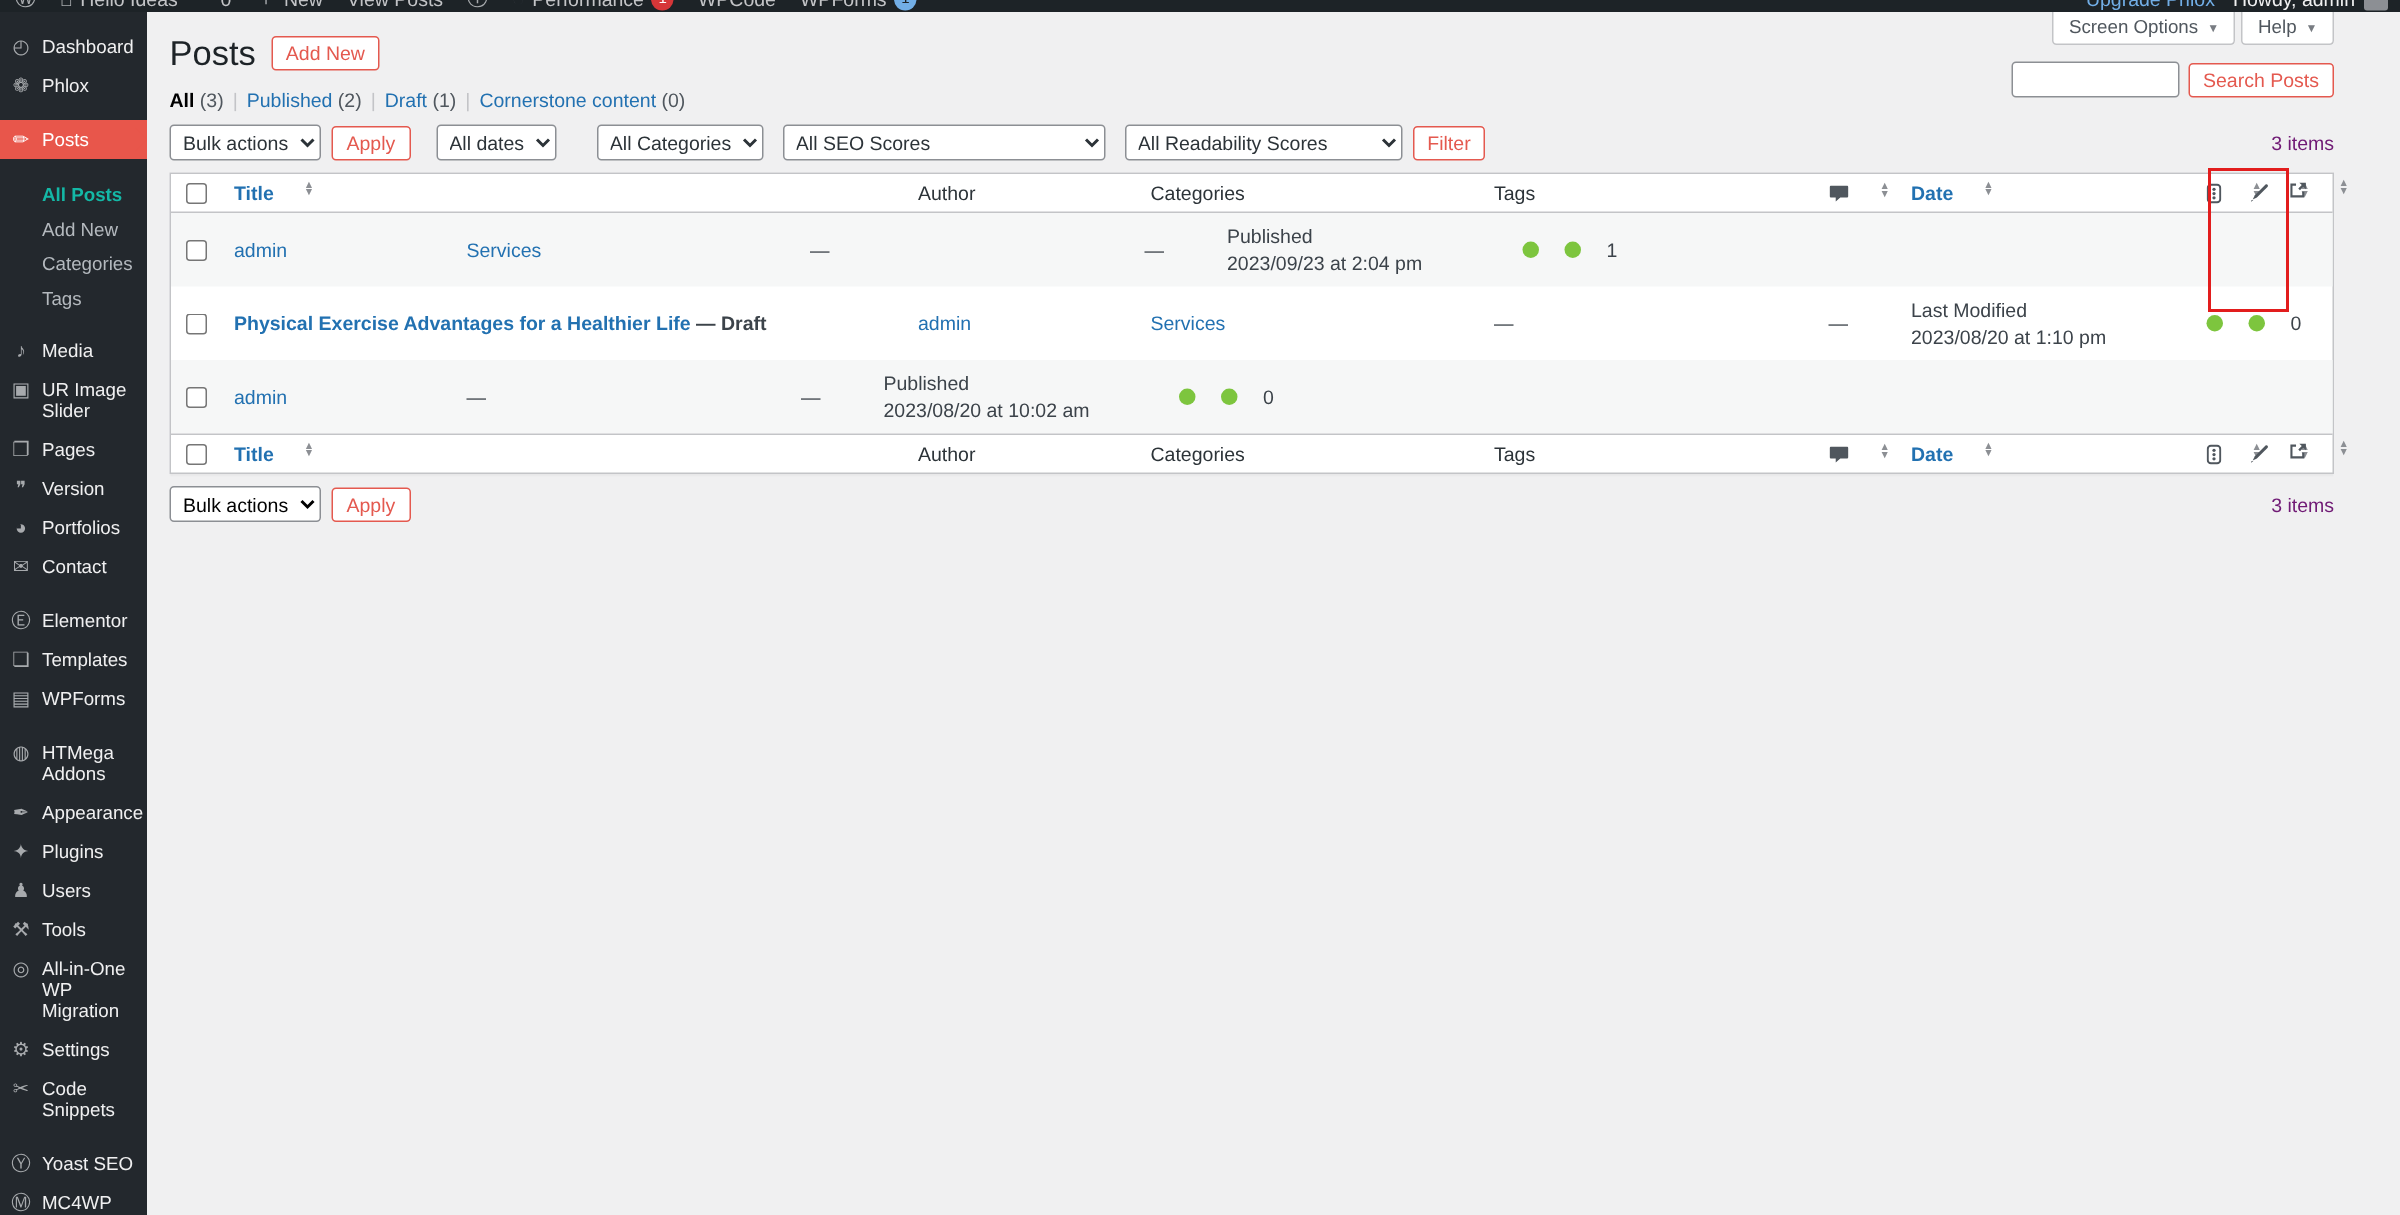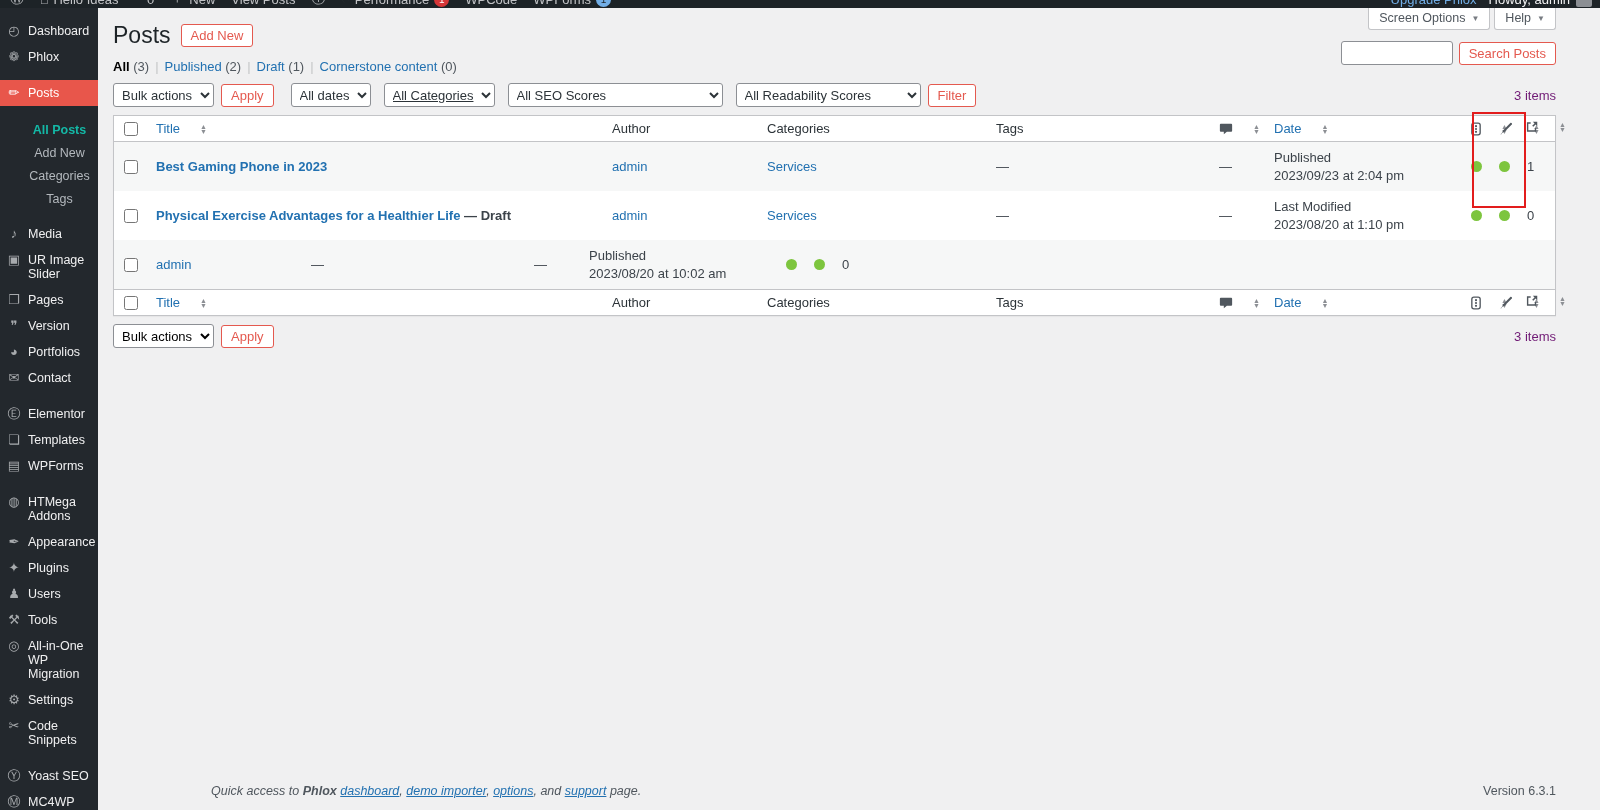--- a/index.html
+++ b/index.html
@@ -1,18 +1,18 @@
 <!DOCTYPE html>
 <html><head>
 <meta charset="utf-8">
 <style>
   * { margin:0; padding:0; box-sizing:border-box; }
   html,body { width:1600px; height:810px; overflow:hidden; }
   body { font-family:"Liberation Sans", sans-serif; font-size:13px; background:#f0f0f1; position:relative; color:#3c434a; }
-  a { text-decoration:none;text-align:center; }
+  a { text-decoration:none; }
 
   
   #adminbar { position:absolute; top:0; left:0; width:1600px; height:8px; background:#1d2327; z-index:60; overflow:hidden; }
   .adminbar-inner { display:flex; align-items:center; height:26px; margin-top:-14px; color:#c3c4c7; font-size:13px; padding:0 10px; gap:16px; white-space:nowrap; }
   .ab-item { display:flex; align-items:center; gap:5px; color:#c3c4c7; }
   .ab-icon { font-size:14px; color:#a7aaad; }
   .ab-badge { display:inline-block; min-width:15px; height:15px; line-height:15px; border-radius:50%; text-align:center; font-size:10px; color:#fff; }
   .ab-badge.red { background:#d63638; }
   .ab-badge.blue { background:#72aee6; color:#1d2327; }
   .adminbar-right { position:absolute; top:0; right:8px; height:26px; margin-top:-14px; display:flex; align-items:center; gap:12px; }
@@ -66,21 +66,21 @@
   .col-cb { width:34px; display:flex; justify-content:center; }
   .col-title { flex:1; }
   .col-author { width:155px; }
   .col-cat { width:229px; }
   .col-tags { width:223px; }
   .col-comments { width:55px; display:flex; align-items:center; }
   .col-date { width:201px; }
   .col-seo { width:32px; display:flex; align-items:center; justify-content:flex-start; }
   .col-read { width:26px; display:flex; align-items:center; }
   .col-links { width:30px; }
-  .sort-label { color:#2271b1; display:inline-flex; align-items:center; gap:20px; cursor:pointer; }
+  .sort-label { color:#2271b1; display:inline-flex; align-items:flex-start; gap:20px; cursor:pointer;font-weight:bold; }
   .sorter { display:inline-flex; flex-direction:column; font-size:7px; color:#8c8f94; line-height:5px; }
   .row-title a { color:#2271b1; font-weight:bold; }
   .post-state { color:#3c434a; font-weight:bold; }
   .cell a.taxo { color:#2271b1; }
   .date-status { color:#3c434a; }
   .date-val { color:#3c434a; margin-top:3px; }
   .dot { width:11px; height:11px; border-radius:50%; background:#7dc53e; display:inline-block; }
   input[type=checkbox] { width:14px; height:14px; accent-color:#2271b1; }
 
   .bottom-nav { margin-top:8px; display:flex; align-items:center; gap:7px; }
@@ -280,21 +280,21 @@
 
     <div class="search-box">
       <input class="search-input" type="text" value="" style="">
       <button class="btn-accent">Search Posts</button>
     </div>
 
     <div class="tablenav">
       <select><option>Bulk actions</option></select>
       <button class="btn-accent">Apply</button>
       <select style="margin-left:10px;"><option>All dates</option></select>
-      <select style="margin-left:6px;text-decoration:underline;"><option>All Categories</option></select>
+      <select style="margin-left:20px;"><option>All Categories</option></select>
       <select style="margin-left:6px; max-width:215px; min-width:215px;"><option>All SEO Scores</option></select>
       <select style="margin-left:6px; min-width:185px;"><option>All Readability Scores</option></select>
       <button class="btn-accent">Filter</button>
       <span class="items-count">3 items</span>
     </div>
 
     <div class="posts-table">
       <div class="trow thead" id="table-head">
   <div class="cell col-cb">
             <input type="checkbox" style="">
@@ -362,21 +362,20 @@
                 <span>▲</span>
                 <span>▼</span>
               </span>
             </span></div>
         </div>
       <div id="table-body">
   <div class="trow shaded">
     <div class="cell col-cb">
               <input type="checkbox" style="">
             </div>
-    <div class="cell col-title row-title"><a href="#">Best Gaming Phone in 2023</a></div>
     <div class="cell col-author"><a href="#" class="taxo">admin</a></div>
     <div class="cell col-cat"><a href="#" class="taxo">Services</a></div>
     <div class="cell col-tags"><span>—</span></div>
     <div class="cell col-comments">
               <span>—</span>
             </div>
     <div class="cell col-date">
               <div class="date-status">Published</div>
               <div class="date-val">2023/09/23 at 2:04 pm</div>
             </div>
@@ -504,19 +503,15 @@
         </div>
     </div>
 
     <div class="bottom-nav">
       <select><option>Bulk actions</option></select>
       <button class="btn-accent">Apply</button>
       <span class="items-count">3 items</span>
     </div>
   </div>
 
-  <div id="footer">
-    <div id="footer-left">Quick access to <b>Phlox</b> <a href="#">dashboard</a>, <a href="#">demo importer</a>, <a href="#">options</a>, and <a href="#">support</a> page.</div>
-    <div id="footer-version">Version 6.3.1</div>
-  </div>
 </div>
 
 <div id="annotation-box"></div>
 
 </body></html>

